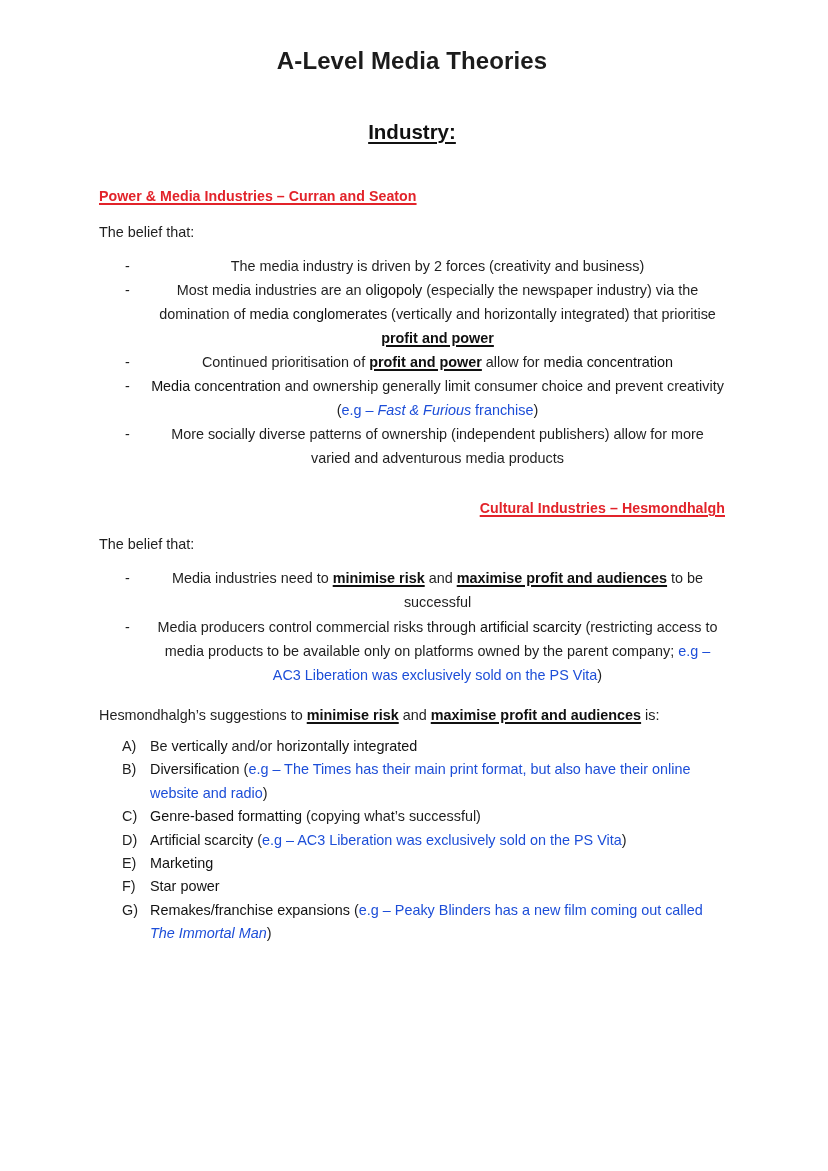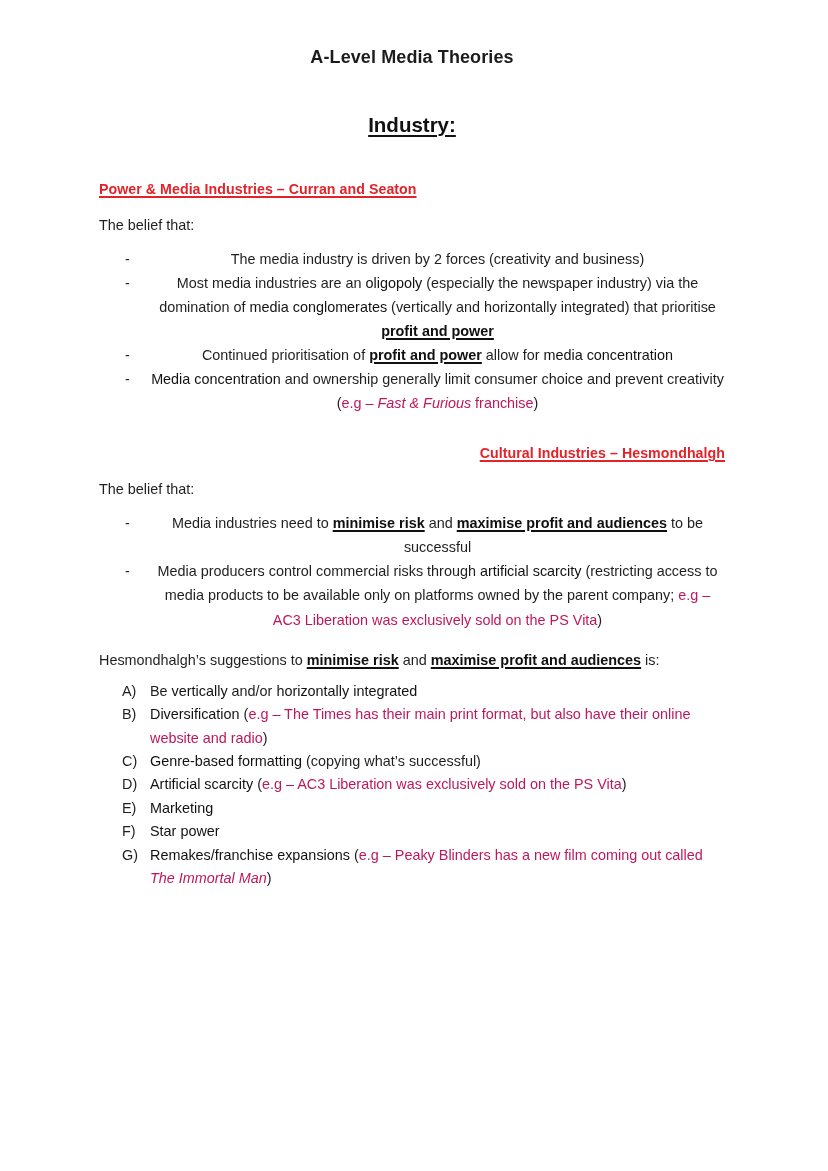--- a/index.html
+++ b/index.html
@@ -25,21 +25,21 @@
   }
   .content {
     position: absolute;
     left: 99px;
     top: 0;
     width: 626px;
   }
 
   .doc-title {
     text-align: center;
-    font-size: 18px;
+    font-size: 24px;
     font-weight: bold;
     color: #1c1c1c;
     margin: 0;
     padding-top: 47px;
     letter-spacing: 0.1px;
   }
   .section-title {
     text-align: center;
     font-size: 20.5px;
     font-weight: bold;
@@ -124,21 +124,21 @@
   }
 
   b, strong { font-weight: normal; color: #121212; }
   .bu {
     font-weight: bold;
     text-decoration: underline;
     text-underline-offset: 2px;
     text-decoration-thickness: 1.5px;
     color: #101010;
   }
-  .eg { color: #be185d; }
+  .eg { color: #1d4ed8; }
   .eg i, i.eg { }
   .it { font-style: italic; }
 </style>
 </head>
 <body>
 
 <div class="page">
   <div class="content">
 
     <h1 class="doc-title">A-Level Media Theories</h1>
@@ -147,20 +147,21 @@
 
     <h3 class="theory-head head-curran">Power &amp; Media Industries – Curran and Seaton</h3>
 
     <p class="belief">The belief that:</p>
 
     <ul class="dash-list">
         <li><span>The media industry is driven by 2 forces (creativity and business)</span></li>
         <li><span>Most media industries are an </span><b>oligopoly</b><span> (especially the newspaper industry) via the domination of </span><b>media conglomerates</b><span> (vertically and horizontally integrated) that prioritise </span><span class="bu">profit and power</span></li>
         <li><span>Continued prioritisation of </span><span class="bu">profit and power</span><span> allow for </span><b>media concentration</b></li>
         <li><b>Media concentration</b><span> and ownership generally limit consumer choice and prevent creativity (</span><span class="eg">e.g – </span><i class="eg it">Fast &amp; Furious</i><span class="eg"> franchise</span><span>)</span></li>
+        <li><span>More socially diverse patterns of ownership (independent publishers) allow for more varied and adventurous media products</span></li>
       </ul>
 
     <h3 class="theory-head head-hesmond">Cultural Industries – Hesmondhalgh</h3>
 
     <p class="belief">The belief that:</p>
 
     <ul class="dash-list">
         <li><span>Media industries need to </span><span class="bu">minimise risk</span><span> and </span><span class="bu">maximise profit and audiences</span><span> to be successful</span></li>
         <li><span>Media producers control commercial risks through </span><b>artificial scarcity</b><span> (restricting access to media products to be available only on platforms owned by the parent company; </span><span class="eg">e.g – AC3 Liberation was exclusively sold on the PS Vita</span><span>)</span></li>
       </ul>

